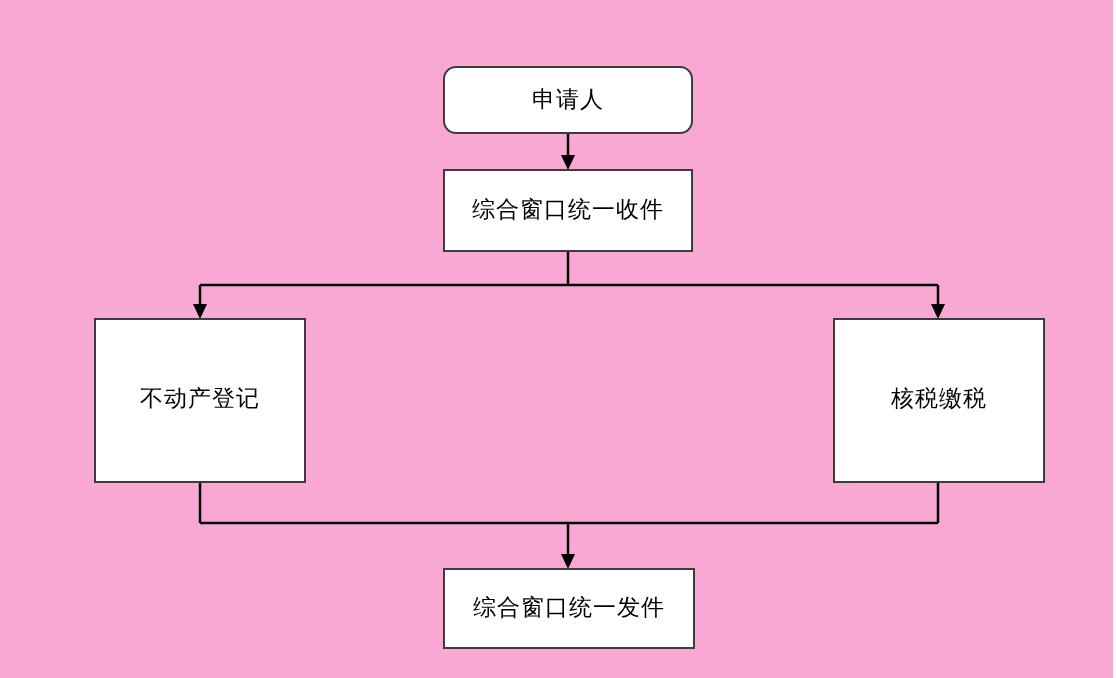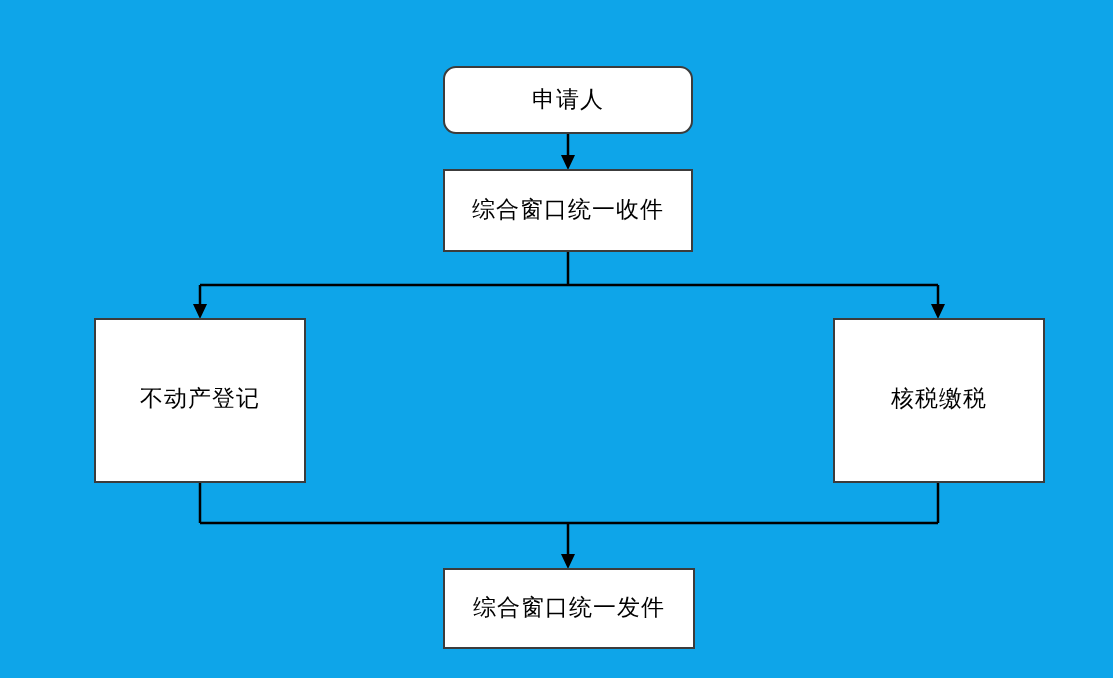--- a/index.html
+++ b/index.html
@@ -11,21 +11,21 @@
   body {
     width: 1116px;
     height: 678px;
     font-family: "Liberation Sans", "DejaVu Sans", sans-serif;
     overflow: hidden;
   }
   #flowchart-canvas {
     position: relative;
     width: 1113px;
     height: 678px;
-    background: #0ea5e9;
+    background: #f9a8d4;
   }
   svg.diagram {
     position: absolute;
     top: 0;
     left: 0;
     width: 1116px;
     height: 678px;
     display: block;
   }
   .node-rect {

